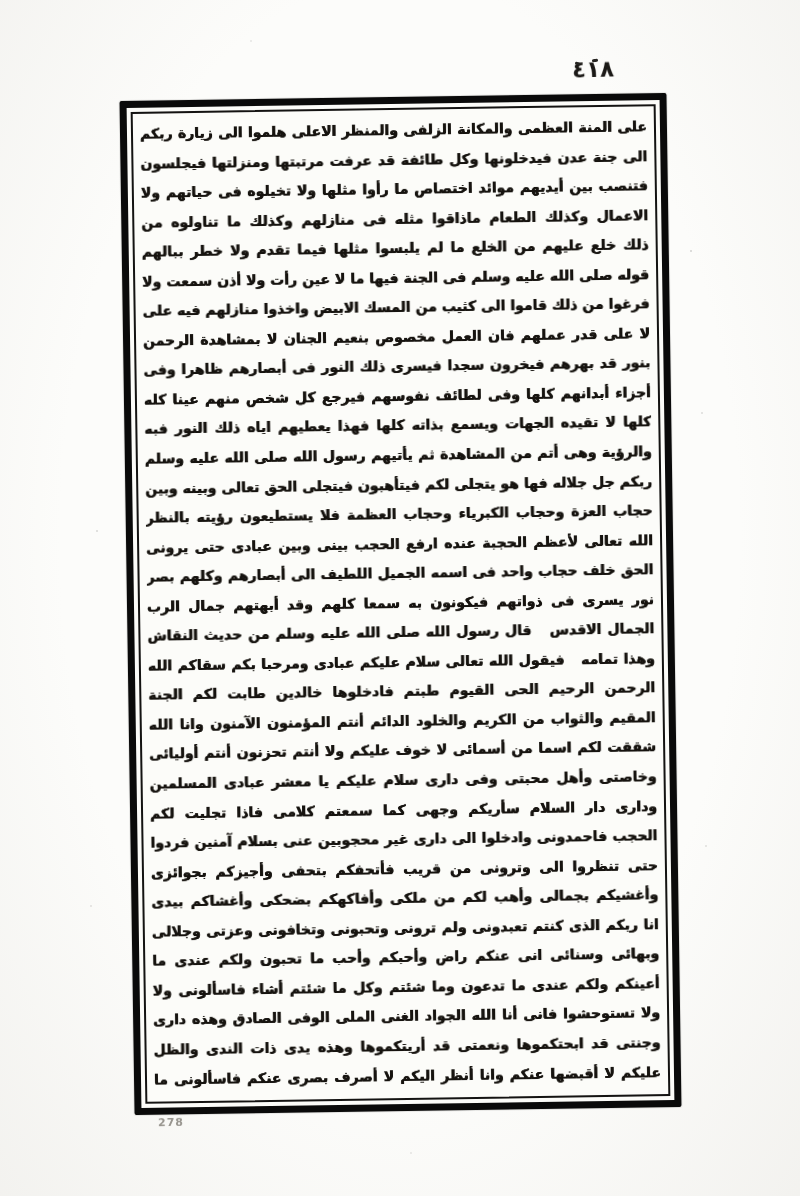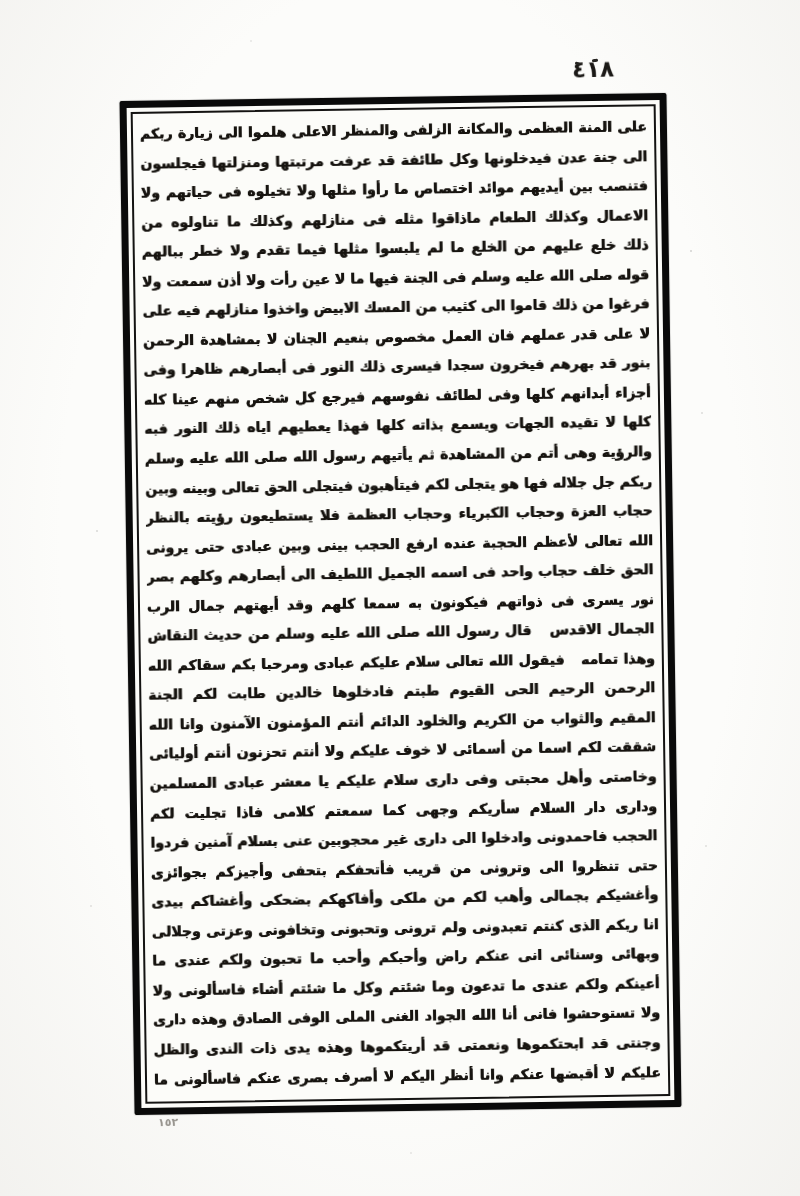--- a/index.html
+++ b/index.html
@@ -155,16 +155,16 @@
           <div class="line">انا ربكم الذى كنتم تعبدونى ولم ترونى وتحبونى وتخافونى وعزتى وجلالى وعلوى وكبريائى</div>
           <div class="line">وبهائى وسنائى انى عنكم راض وأحبكم وأحب ما تحبون ولكم عندى ما تشتهى أنفسكم وتلذ</div>
           <div class="line">أعينكم ولكم عندى ما تدعون وما شئتم وكل ما شئتم أشاء فاسألونى ولا تحتشموا ولا تستحيوا</div>
           <div class="line">ولا تستوحشوا فانى أنا الله الجواد الغنى الملى الوفى الصادق وهذه دارى قد اسكنتكموها</div>
           <div class="line">وجنتى قد ابحتكموها ونعمتى قد أريتكموها وهذه يدى ذات الندى والظل مبسوطة ممتدة</div>
           <div class="line">عليكم لا أقبضها عنكم وانا أنظر اليكم لا أصرف بصرى عنكم فاسألونى ما شئتم واشتهوا</div>
         </div>
     </div>
   </div>
 
-  <div class="footer-mark">١٥٢</div>
+  <div class="footer-mark">278</div>
 
   <div class="scan-noise"></div>
 </div>
 
 </body></html>

